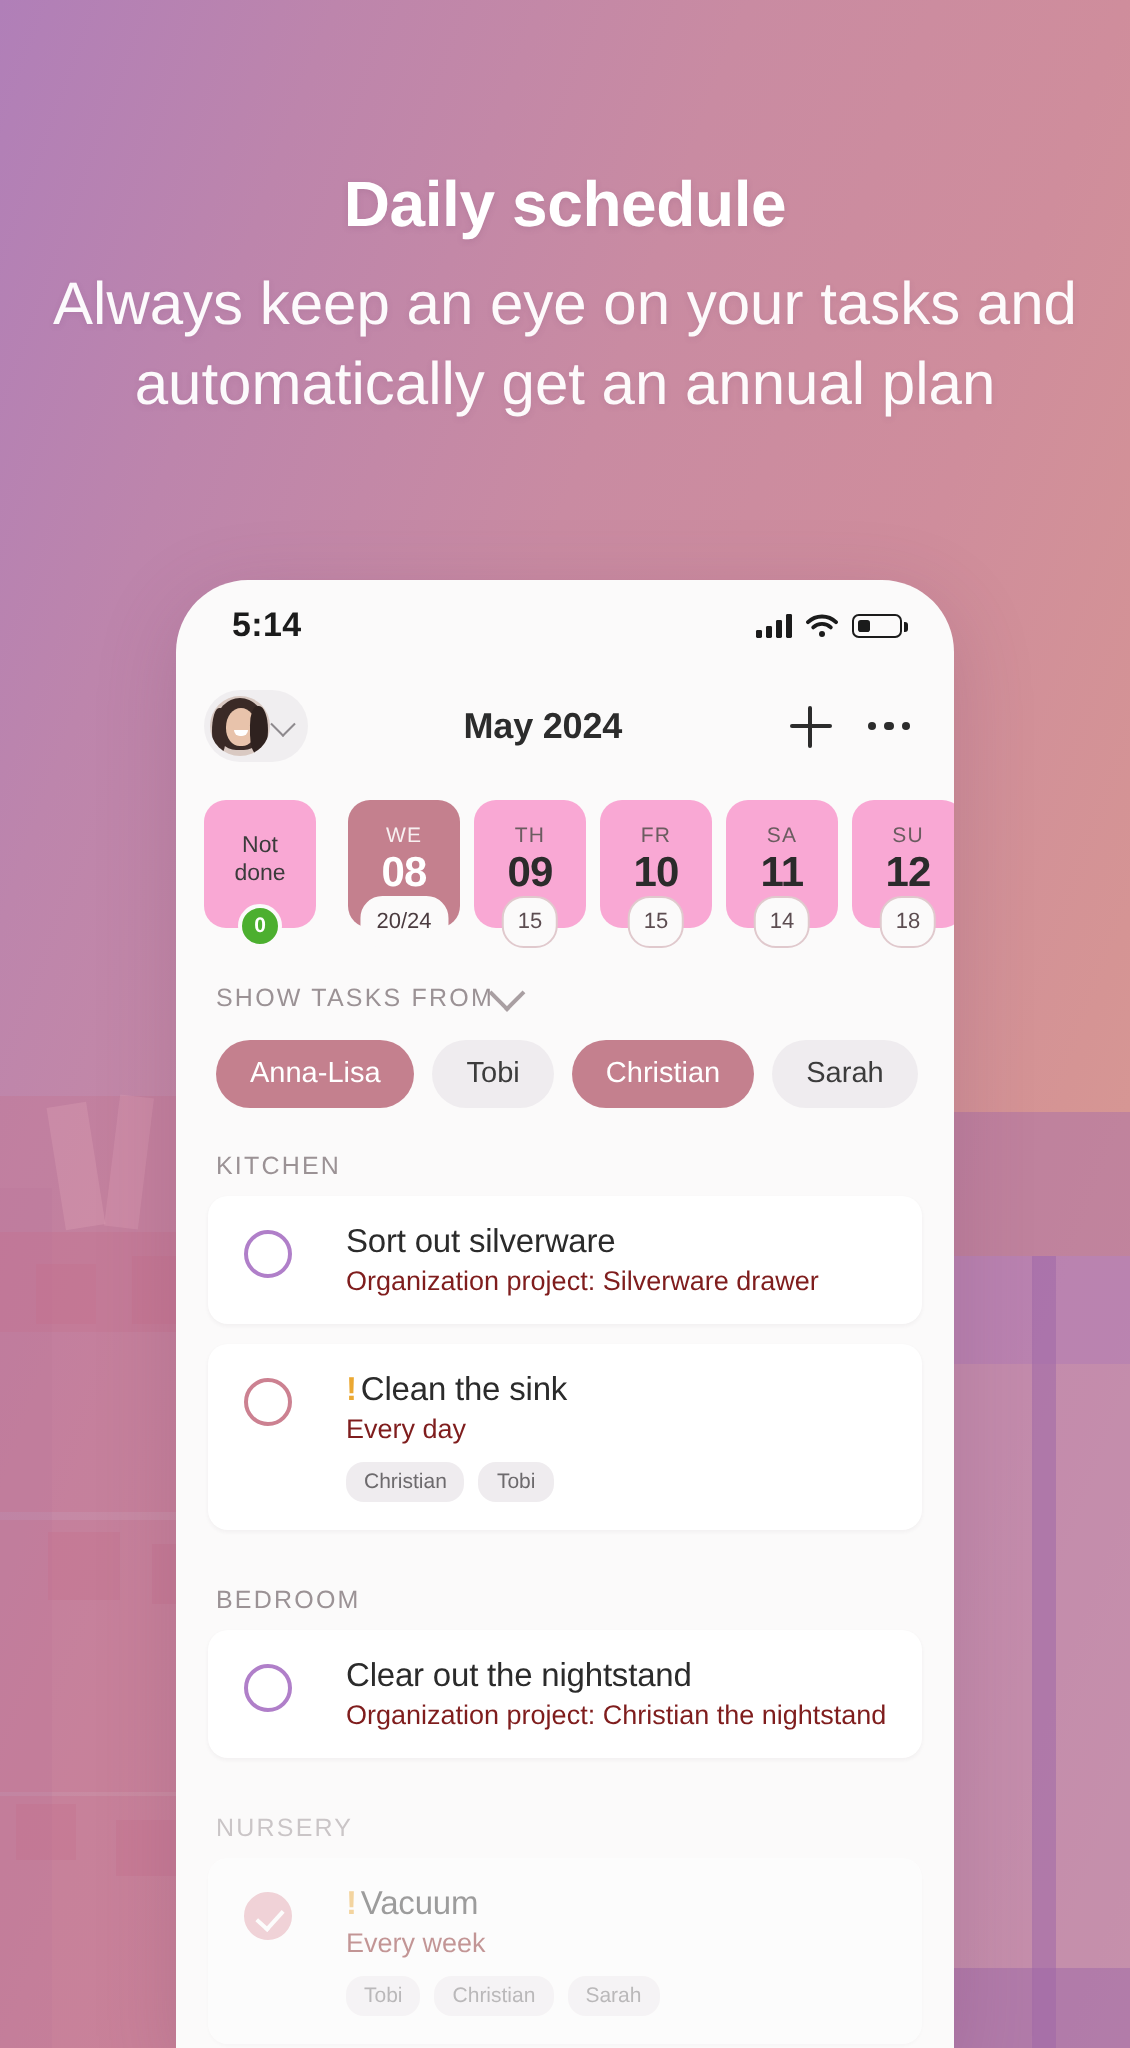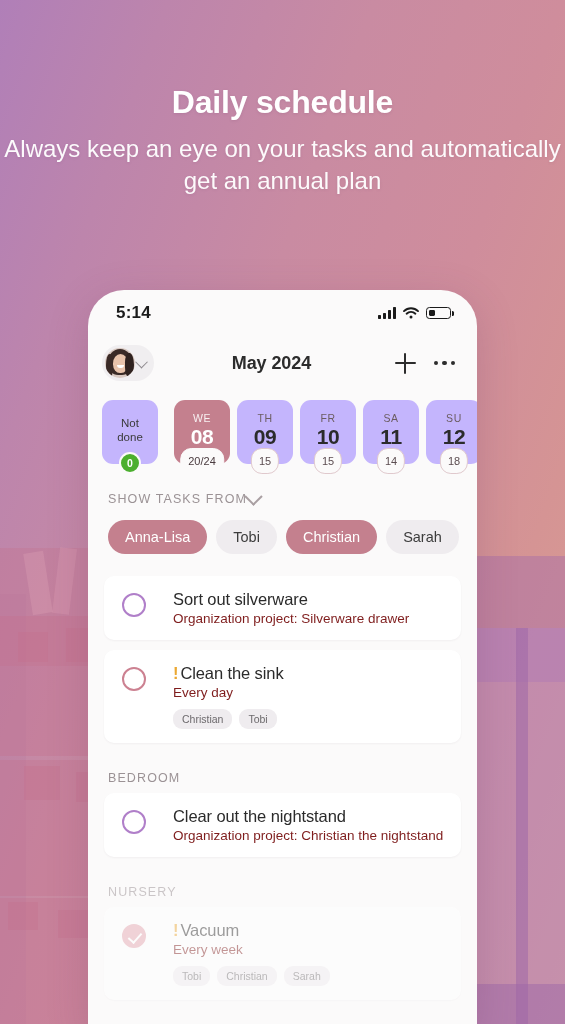--- a/index.html
+++ b/index.html
@@ -34,21 +34,21 @@
 
   .bldg-far-left   { left:-20px; top:594px;  width:46px;  height:440px; background:rgba(172,112,156,0.16); }
 
   
   .promo { position:absolute; left:0; right:0; top:84px; text-align:center; color:#fff; }
   .promo-title {
     font-size:32px; font-weight:700; letter-spacing:-0.2px;
     text-shadow:0 1px 3px rgba(120,70,110,0.18);
   }
   .promo-sub {
-    margin-top:12px; font-size:24px; font-weight:400; line-height:1.32;
+    margin-top:12px; font-size:30px; font-weight:400; line-height:1.32;
     color:rgba(255,255,255,0.96);
     text-shadow:0 1px 3px rgba(120,70,110,0.14);
   }
 
   
   .phone {
     position:absolute; left:88px; top:290px; width:389px; height:740px;
     background:#fbfafa; border-radius:36px 36px 0 0;
     box-shadow:0 10px 40px rgba(110,60,100,0.22);
     overflow:hidden;
@@ -88,21 +88,21 @@
   .icon-plus { width:21px; height:21px; position:relative; }
   .icon-plus::before,.icon-plus::after { content:""; position:absolute; background:#2c2c2c; border-radius:1px; }
   .icon-plus::before { left:0; top:9.4px; width:21px; height:2px; }
   .icon-plus::after  { top:0; left:9.4px; height:21px; width:2px; }
   .icon-dots { display:flex; gap:4px; }
   .icon-dots i { width:4.4px; height:4.4px; border-radius:50%; background:#2c2c2c; display:block; }
 
   
   .datestrip { display:flex; gap:7px; padding:10px 0 8px 14px; align-items:stretch; }
   .date-card {
-    width:56px; min-width:56px; border-radius:11px; background:#c4b5fd;
+    width:56px; min-width:56px; border-radius:11px; background:#f9a8d4;
     position:relative; display:flex; flex-direction:column; align-items:center;
     padding-top:12px; height:64px;
   }
   .date-card.notdone { padding-top:16px; }
   .nd-text { font-size:11.5px; line-height:1.25; color:#3b3b3b; text-align:center; font-weight:500; }
   .nd-badge {
     position:absolute; bottom:-10px; left:50%; transform:translateX(-50%);
     width:22px; height:22px; border-radius:50%; background:#4caf2f;
     color:#fff; font-size:10.5px; display:flex; align-items:center; justify-content:center;
     border:2.2px solid #fbfafa; font-weight:600;
@@ -273,20 +273,21 @@
   </div>
   <div class="chips">
     <div class="chip active">Anna-Lisa</div>
     <div class="chip">Tobi</div>
     <div class="chip active">Christian</div>
     <div class="chip">Sarah</div>
   </div>
 
   <div class="tasklist">
 
+    <div class="sec-label">KITCHEN</div>
 
     <div class="task-card">
       <div class="cbox"></div>
       <div>
         <div class="t-title">Sort out silverware</div>
         <div class="t-sub">Organization project: Silverware drawer</div>
       </div>
     </div>
 
     <div class="task-card">

